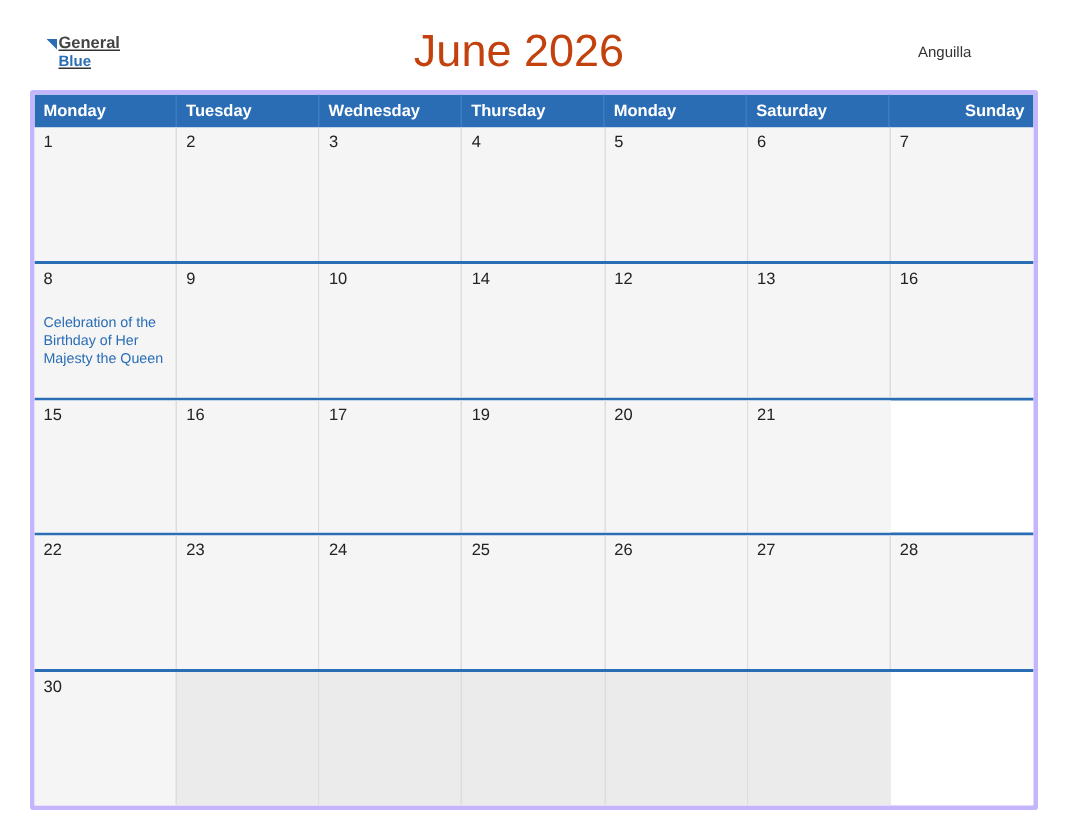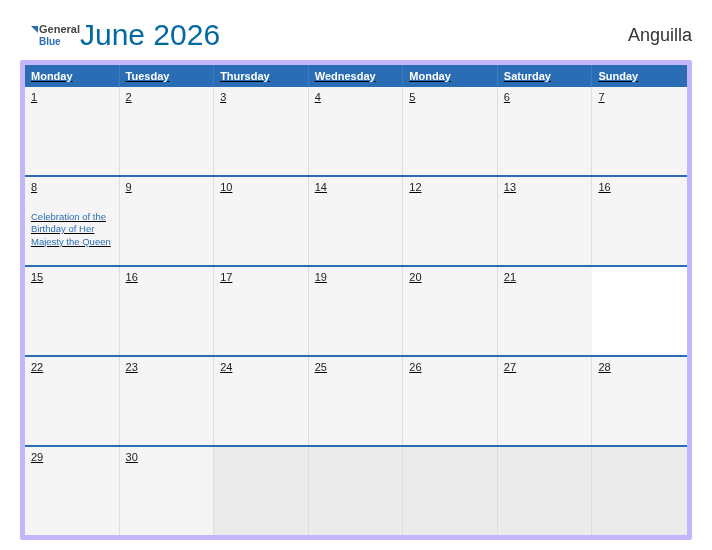--- a/index.html
+++ b/index.html
@@ -24,57 +24,56 @@
       justify-content: space-between;
       margin-bottom: 8px;
     }
     .logo {
       display: flex;
       align-items: center;
       font-size: 13px;
       font-weight: bold;
       color: #333;
       line-height: 1.1;
+      text-decoration: underline;
     }
     .month-title {
       font-size: 30px;
       font-weight: normal;
-      color: #0369a1;
-      text-align: left;
+      color: #c2410c;
+      text-align: center;
       flex: 1;
     }
     .country {
-      font-size: 18px;
+      font-size: 10px;
       color: #333;
-      text-align: right;
       min-width: 80px;
     }
     .calendar {
       flex: 1;
-      border: 5px solid #c4b5fd;
+      border: 3px solid #c4b5fd;
       border-radius: 2px;
       overflow: hidden;
       display: flex;
       flex-direction: column;
-      text-decoration: underline;
     }
     .cal-header {
       display: grid;
       grid-template-columns: repeat(7, 1fr);
       background: #2a6db5;
     }
     .cal-header-cell {
       color: #fff;
       font-size: 11px;
       font-weight: bold;
       padding: 5px 6px;
       text-align: left;
       border-right: 1px solid #3a7dc5;
     }
-    .cal-header-cell:last-child { border-right: none; }
+    .cal-header-cell:last-child { border-right: none; margin-left: 44px; }
     .cal-body {
       flex: 1;
       display: flex;
       flex-direction: column;
     }
     .cal-week {
       display: grid;
       grid-template-columns: repeat(7, 1fr);
       flex: 1;
       border-top: 2px solid #2a6db5;
@@ -125,22 +124,22 @@
   </div>
 </div>
     <div class="month-title">June 2026</div>
     <div class="country">Anguilla</div>
   </div>
 
   <div class="calendar">
     <div class="cal-header">
       <div class="cal-header-cell">Monday</div>
       <div class="cal-header-cell">Tuesday</div>
+      <div class="cal-header-cell">Wednesday</div>
       <div class="cal-header-cell">Thursday</div>
-      <div class="cal-header-cell">Wednesday</div>
       <div class="cal-header-cell">Monday</div>
       <div class="cal-header-cell">Saturday</div>
       <div class="cal-header-cell">Sunday</div>
     </div>
     <div class="cal-body">
 
       <div class="cal-week">
         <div class="cal-cell">
             <span class="day-num">1</span>
           </div>
@@ -229,23 +228,20 @@
         <div class="cal-cell">
             <span class="day-num">27</span>
           </div>
         <div class="cal-cell">
             <span class="day-num">28</span>
           </div>
       </div>
 
       <div class="cal-week">
         <div class="cal-cell">
-            <span class="day-num">29</span>
-          </div>
-        <div class="cal-cell">
             <span class="day-num">30</span>
           </div>
         <div class="cal-cell empty"></div>
         <div class="cal-cell empty"></div>
         <div class="cal-cell empty"></div>
         <div class="cal-cell empty"></div>
         <div class="cal-cell empty"></div>
       </div>
     </div>
   </div>

